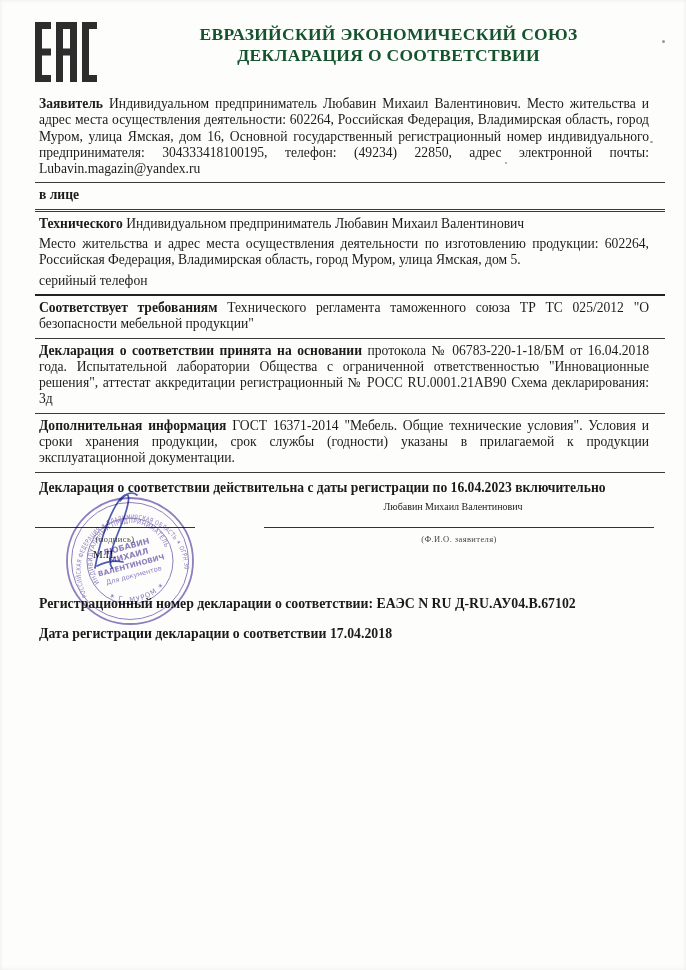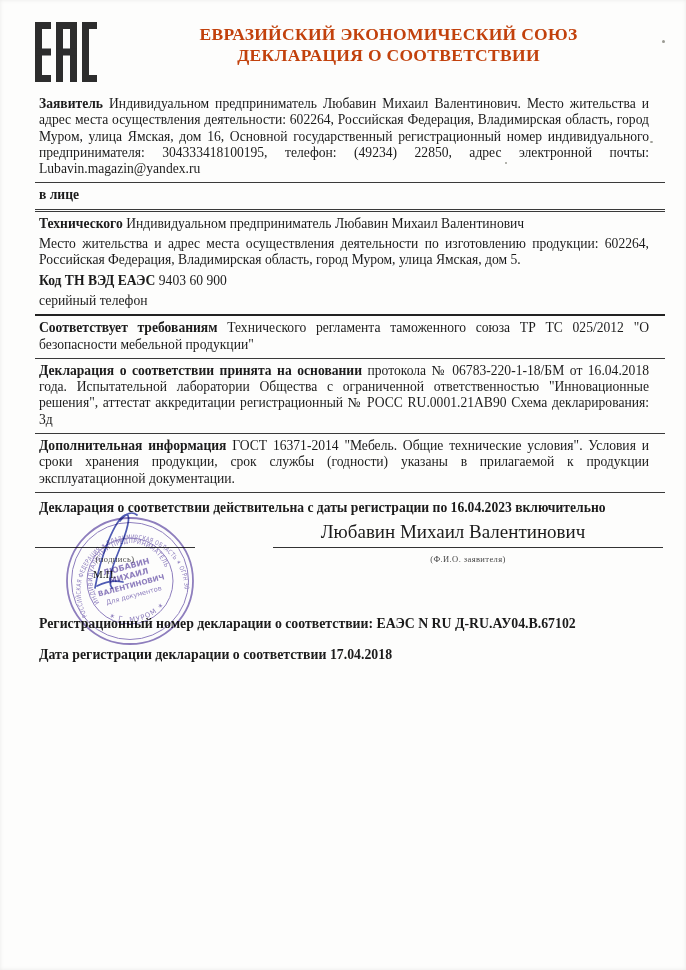--- a/index.html
+++ b/index.html
@@ -3,33 +3,33 @@
 <meta charset="utf-8">
 <style>
   html,body{margin:0;padding:0;background:#e8e8e8;}
   .page{
     width:686px;height:970px;background:#fdfdfc;position:relative;overflow:hidden;
     font-family:"Liberation Serif", serif;color:#1b1b1b;box-shadow:inset 0 0 4px rgba(0,0,0,.08);
   }
   .header{display:flex;align-items:flex-start;padding:22px 20px 0 35px;}
   .eac{width:62px;height:60px;flex:none;}
   .titles{flex:1;text-align:center;font-weight:700;font-size:17.5px;line-height:21px;
-    letter-spacing:.3px;color:#c2410c;padding:2px 0 0 14px;}
+    letter-spacing:.3px;color:#14532d;padding:2px 0 0 14px;}
   .body{margin:14px 21px 0 35px;font-size:13.6px;}
   .sec{border-bottom:1px solid #3a3a3a;padding-bottom:1px;}
   .sec.thick{border-bottom-width:2px;border-bottom-color:#222;}
   .body p{margin:4px;line-height:16.3px;text-align:justify;padding-right:12px;}
   .body p.noj{text-align:left;}
   .b{font-weight:700;}
   .validity{padding-top:3px;}
   .sig-area{position:relative;height:86px;margin-top:4px;}
-  .sig-name{position:absolute;left:223px;top:1px;width:390px;text-align:center;font-size:19px;}
+  .sig-name{position:absolute;left:223px;top:1px;width:390px;text-align:center;font-size:10px;}
   .sig-line{position:absolute;top:27px;border-top:1.2px solid #333;text-align:center;padding-top:2px;}
   .sig-line.left{left:0;width:160px;}
-  .sig-line.right{left:238px;width:390px;}
+  .sig-line.right{left:229px;width:390px;}
   .cap{font-size:8.5px;color:#474747;letter-spacing:.4px;}
   .mp{position:absolute;left:58px;top:48px;font-size:11px;color:#222;}
   .stamp{position:absolute;left:28px;top:-6px;width:134px;height:134px;z-index:2;
     mix-blend-mode:multiply;opacity:.85;}
   .autograph{position:absolute;left:50px;top:-12px;width:90px;height:92px;z-index:3;
     mix-blend-mode:multiply;opacity:.9;}
   .foot{font-size:13.8px;margin:0;padding-right:0;}
   .foot.first{margin-top:10px;}
   .foot.second{margin-top:14px;}
   .speck{position:absolute;background:#9a9a93;border-radius:50%;}
@@ -70,21 +70,20 @@
     <div class="sec">
       <p class="noj"><span class="b">в лице</span></p>
     </div>
 
     <div class="sec">
     </div>
 
     <div class="sec thick">
       <p class="noj"><span class="b">Технического</span> <span>Индивидуальном предприниматель Любавин Михаил Валентинович</span></p>
       <p>Место жительства и адрес места осуществления деятельности по изготовлению продукции: 602264, Российская Федерация, Владимирская область, город Муром, улица Ямская, дом 5.</p>
-      <p class="noj"><span class="b">Код ТН ВЭД ЕАЭС</span> <span>9403 60 900</span></p>
       <p class="noj">серийный телефон</p>
     </div>
 
     <div class="sec">
       <p><span class="b">Соответствует требованиям</span> <span>Технического регламента таможенного союза ТР ТС 025/2012 "О безопасности мебельной продукции"</span></p>
     </div>
 
     <div class="sec">
       <p><span class="b">Декларация о соответствии принята на основании</span> <span>протокола № 06783-220-1-18/БМ от 16.04.2018 года. Испытательной лаборатории Общества с ограниченной ответственностью "Инновационные решения", аттестат аккредитации регистрационный № РОСС RU.0001.21АВ90 Схема декларирования: 3д</span></p>
     </div>

